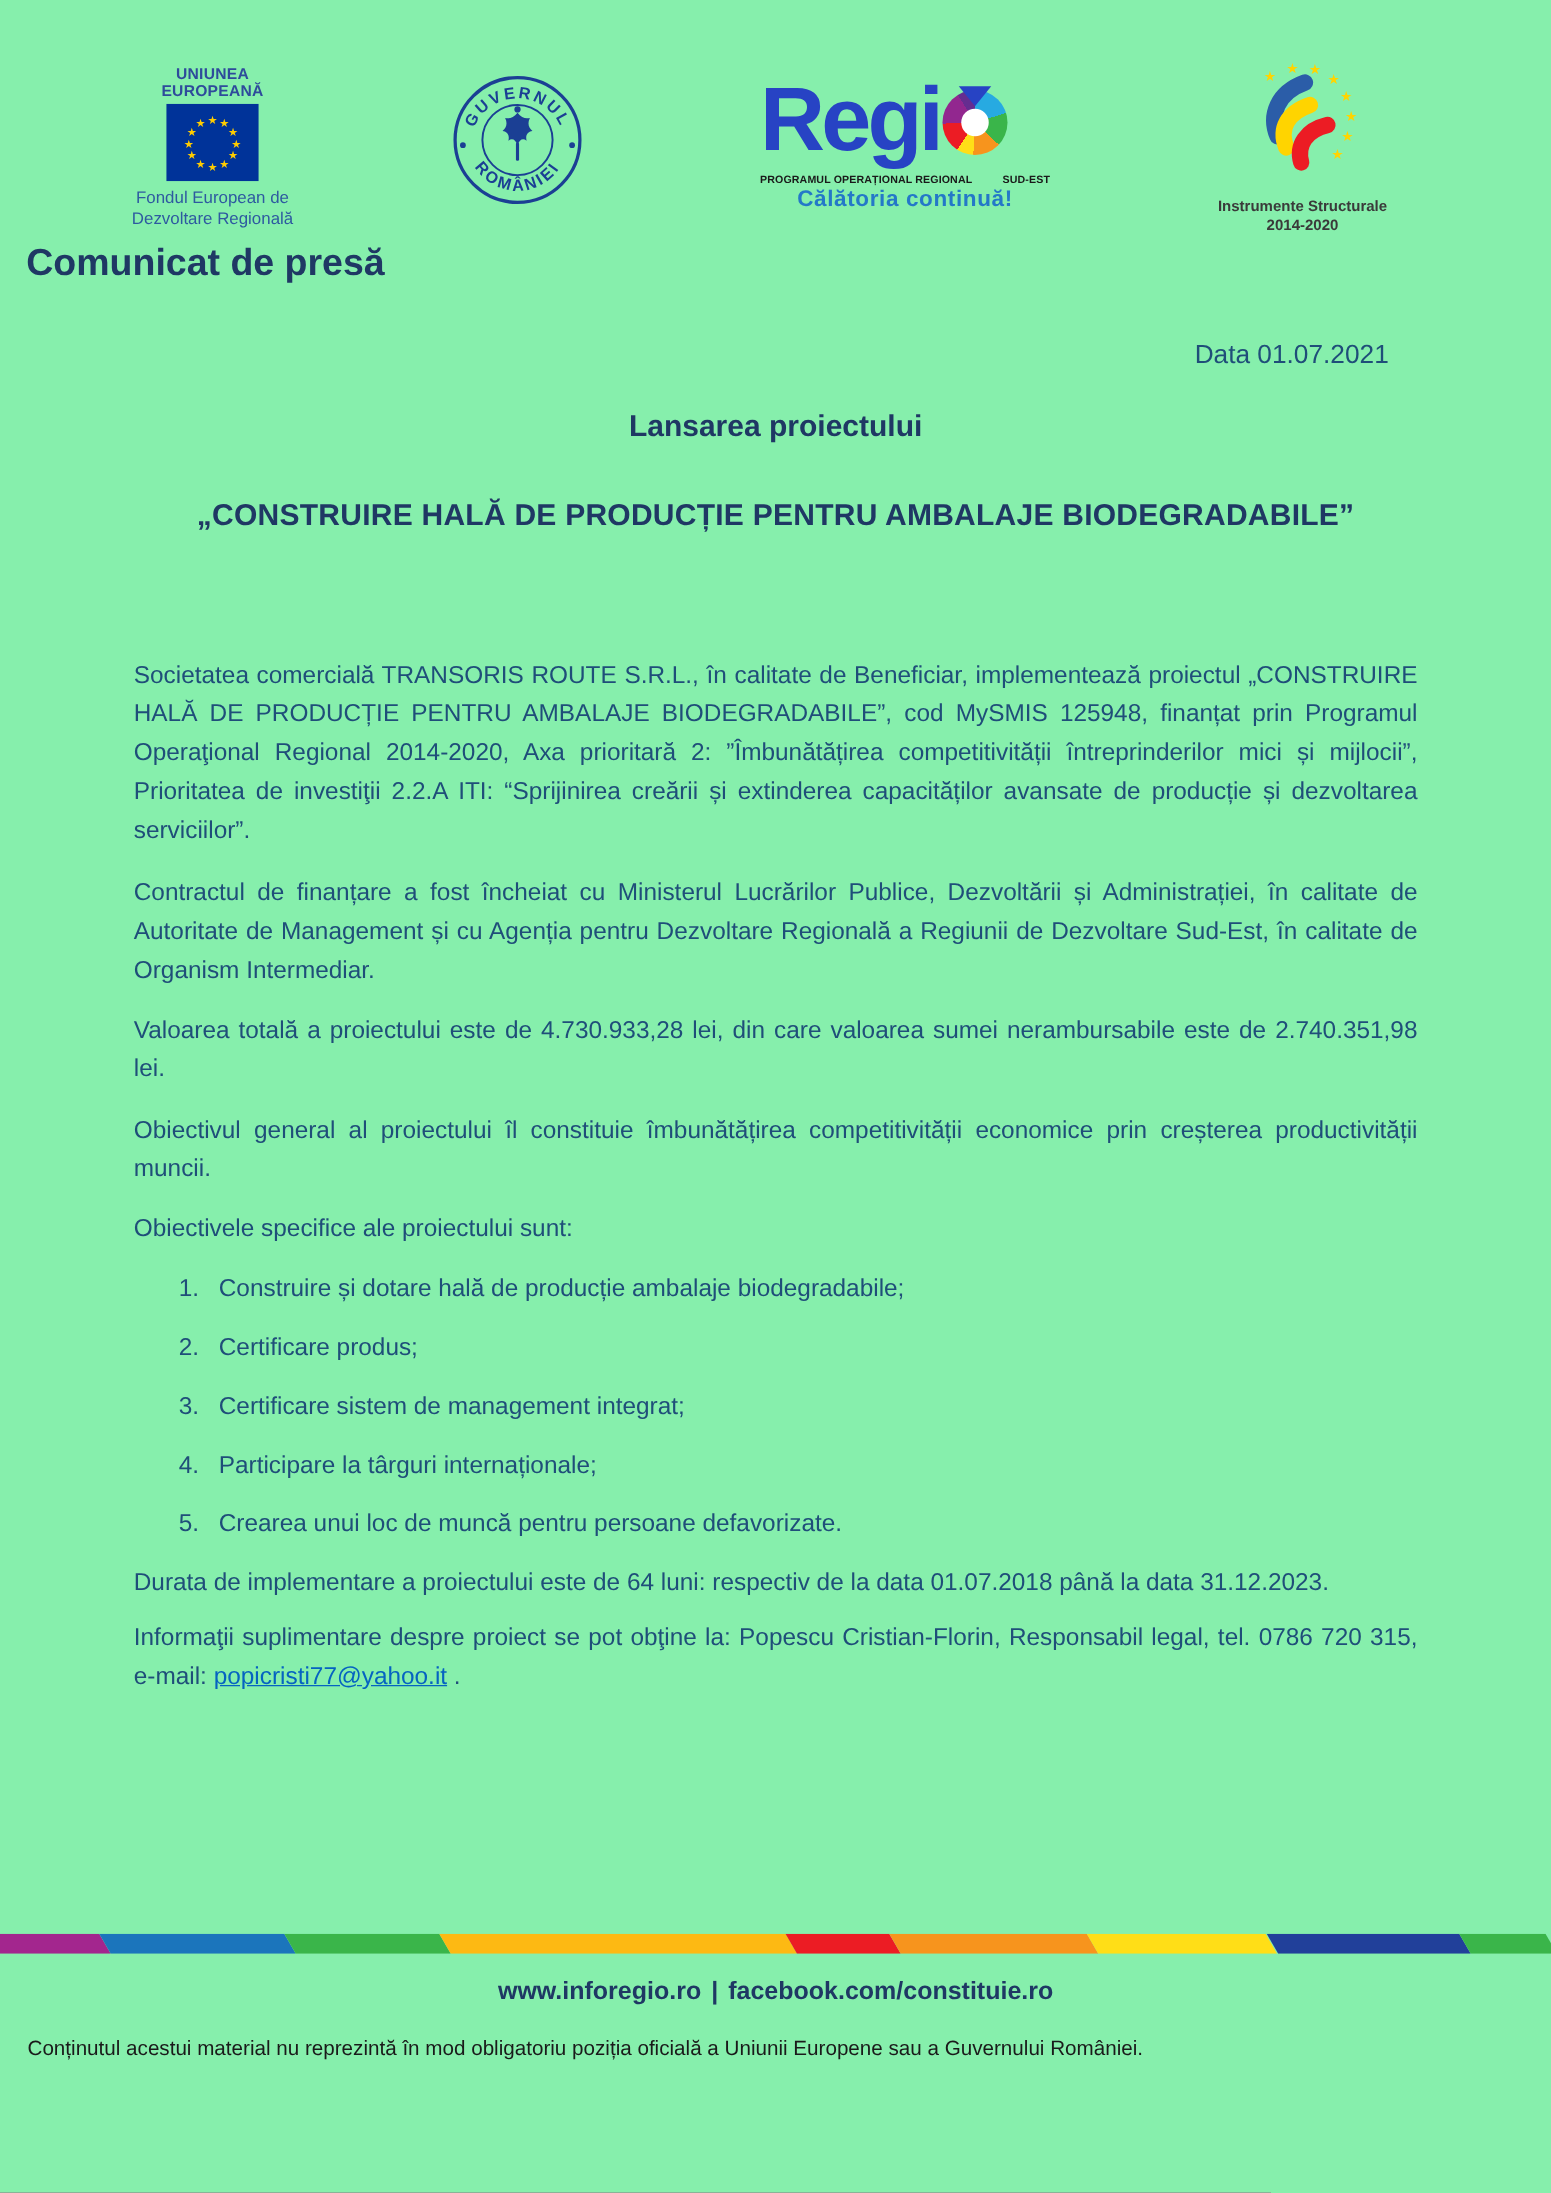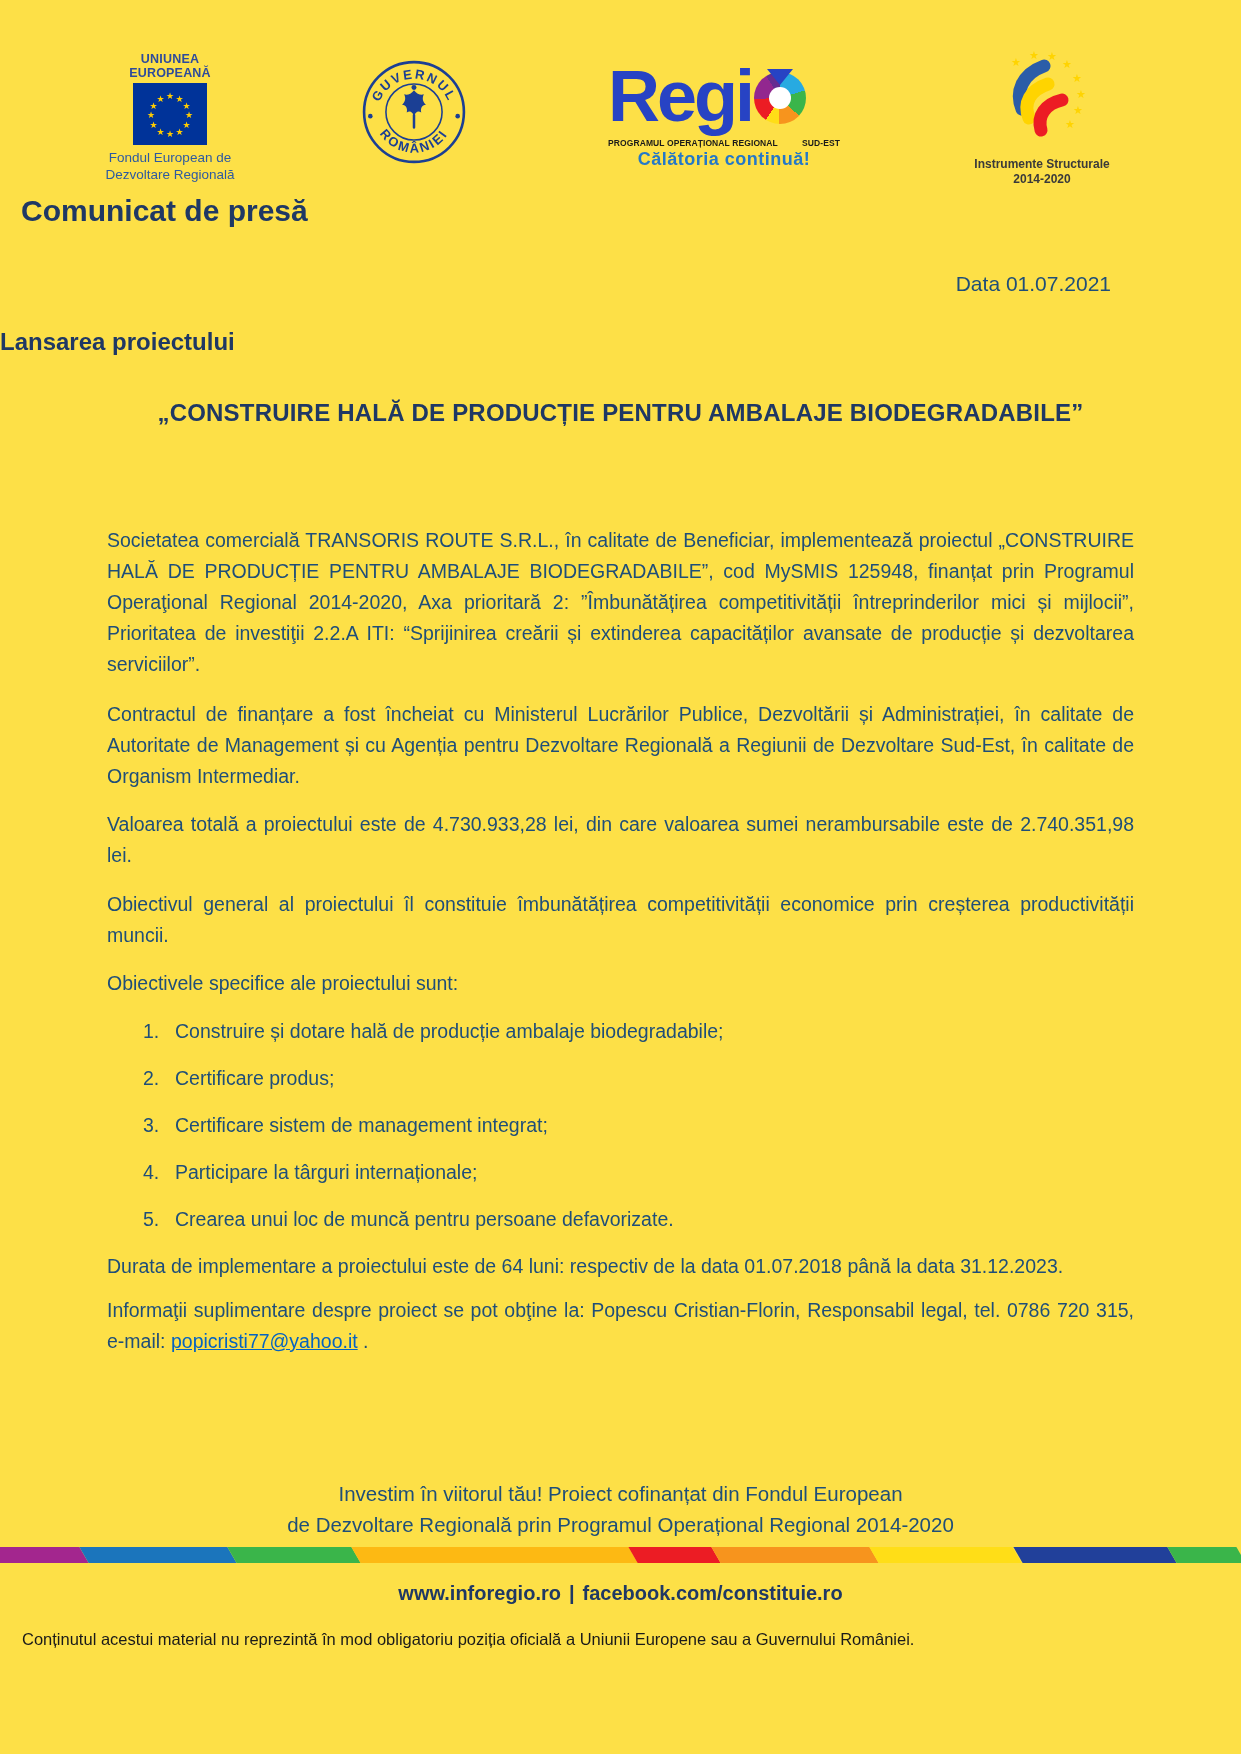--- a/index.html
+++ b/index.html
@@ -1,17 +1,17 @@
 <!DOCTYPE html>
 <html><head>
 <meta charset="utf-8">
 <style>
   html,body{margin:0;padding:0;background:#888;}
   .page{
-    position:relative;width:1241px;height:1754px;margin:0 auto;background:#fde047;
+    position:relative;width:1241px;height:1754px;margin:0 auto;background:#86efac;
     font-family:"Liberation Sans", sans-serif;overflow:hidden;
   }
   
   .logo-eu{position:absolute;left:100px;top:52px;width:140px;text-align:center;}
   .eu-title{font-size:12.5px;font-weight:bold;color:#2e4b9b;letter-spacing:.2px;margin-bottom:3px;}
   .eu-flag{display:block;margin:0 auto;}
   .eu-sub{font-size:13.5px;color:#2e5aa0;line-height:17px;margin-top:4px;}
   .logo-gov{position:absolute;left:362px;top:60px;width:104px;height:104px;}
   .logo-regio{position:absolute;left:608px;top:64px;width:250px;}
   .regio-top{display:flex;align-items:flex-start;height:72px;}
@@ -20,21 +20,21 @@
     background:conic-gradient(from 18deg,#27aae1 0 55deg,#3ab54a 55deg 115deg,#f7941d 115deg 165deg,#ffde17 165deg 195deg,#ec1c24 195deg 250deg,#92278f 250deg 310deg,#652d90 310deg 342deg,#27aae1 342deg 360deg);}
   .regio-wheel::after{content:"";position:absolute;left:15px;top:15px;width:22px;height:22px;border-radius:50%;background:#fff;}
   .regio-notch{position:absolute;left:13px;top:-3px;width:0;height:0;border-left:13px solid transparent;border-right:13px solid transparent;border-top:16px solid #2743c4;}
   .regio-sub{display:flex;justify-content:space-between;width:232px;font-size:8.5px;font-weight:bold;color:#1a1a1a;margin-top:2px;letter-spacing:.1px;}
   .regio-tag{font-size:18px;font-weight:bold;color:#2478c8;text-align:center;width:232px;margin-top:1px;letter-spacing:.5px;}
   .logo-is{position:absolute;left:962px;top:46px;width:160px;text-align:center;}
   .is-text{font-size:12px;font-weight:bold;color:#3a3a3a;line-height:15px;margin-top:2px;}
   
   .doc-title{position:absolute;top:194px;left:0;width:100%;text-align:left;font-size:30px;font-weight:bold;color:#1f3864;padding-left:21px;}
   .doc-date{position:absolute;top:272px;right:130px;font-size:21px;color:#1f4e79;}
-  .doc-subtitle{position:absolute;top:328px;left:0;width:100%;font-size:24px;font-weight:bold;color:#1f3864;}
+  .doc-subtitle{position:absolute;top:328px;left:0;width:100%;text-align:center;font-size:24px;font-weight:bold;color:#1f3864;}
   .doc-project{position:absolute;top:399px;left:0;width:100%;text-align:center;font-size:24px;font-weight:bold;color:#1f3864;letter-spacing:.2px;}
   
   .body{position:absolute;left:107px;top:506px;width:1027px;color:#1f4e79;font-size:19.5px;line-height:31px;margin-top:19px;}
   .body p{margin:0;text-align:justify;}
   .p1{margin-bottom:19px !important;}
   .p2{margin-bottom:17px !important;}
   .p3{margin-bottom:18px !important;}
   .p4{margin-bottom:17px !important;}
   .intro{margin-bottom:0 !important;text-align:left !important;}
   .objectives{list-style:none;margin:17px 0 0 0;padding:0 0 0 36px;}
@@ -177,24 +177,20 @@
       </li>
       <li>
         <span class="obj-num">5.</span>
         <span>Crearea unui loc de muncă pentru persoane defavorizate.</span>
       </li>
     </ol>
     <p class="p6">Durata de implementare a proiectului este de 64 luni:  respectiv de  la data 01.07.2018 până la data 31.12.2023.</p>
     <p class="p7"><span>Informaţii suplimentare despre proiect se pot obţine la: Popescu Cristian-Florin, Responsabil legal, tel. 0786 720 315, e-mail: </span><a class="email-link">popicristi77@yahoo.it</a><span> .</span></p>
   </div>
 
-  <div class="invest">
-    <div>Investim în viitorul tău! Proiect cofinanțat din Fondul European</div>
-    <div>de Dezvoltare Regională prin Programul Operațional Regional 2014-2020</div>
-  </div>
 
   <div class="stripe">
     <div class="seg s1" style="background: rgb(163, 38, 142);"></div>
     <div class="seg s2" style="background: rgb(27, 117, 188);"></div>
     <div class="seg s3" style="background: rgb(58, 181, 74);"></div>
     <div class="seg s4" style="background: rgb(253, 185, 19);"></div>
     <div class="seg s5" style="background: rgb(236, 28, 36);"></div>
     <div class="seg s6" style="background: rgb(247, 148, 29);"></div>
     <div class="seg s7" style="background: rgb(255, 222, 23);"></div>
     <div class="seg s8" style="background: rgb(33, 64, 154);"></div>

